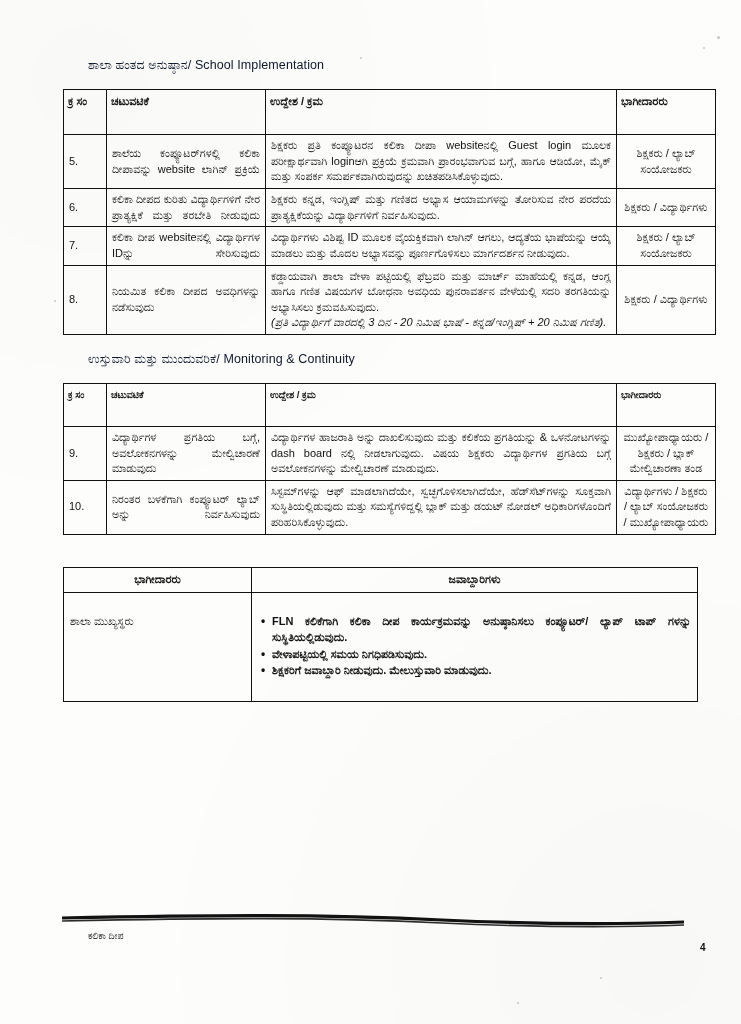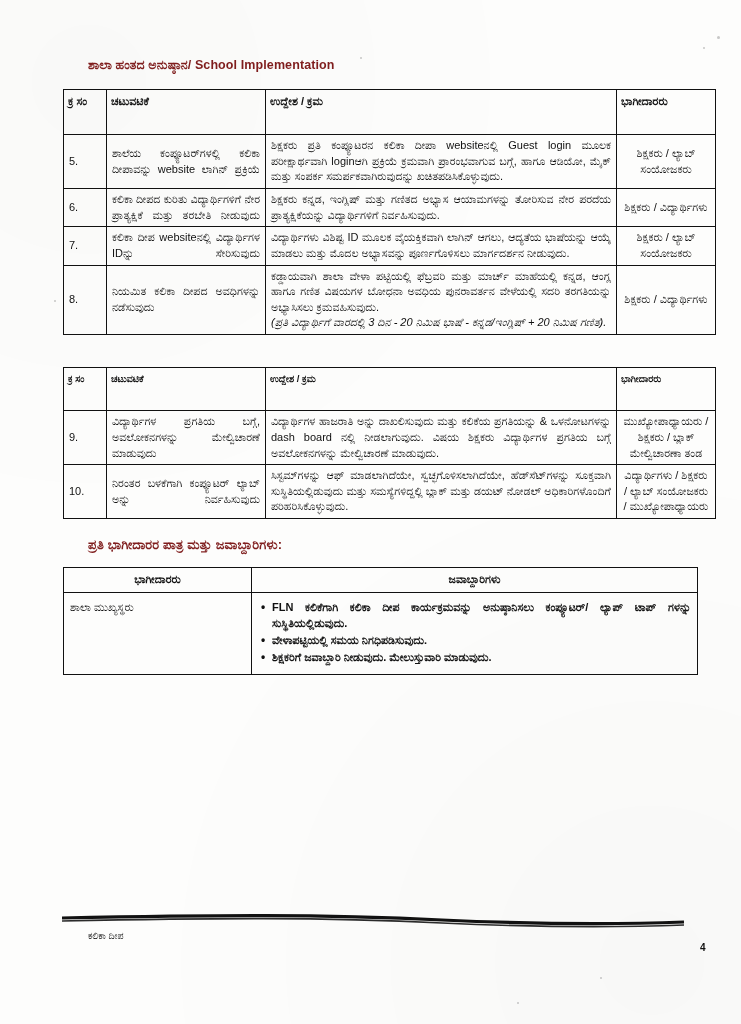--- a/index.html
+++ b/index.html
@@ -39,24 +39,24 @@
   }
 
   .content {
     position: absolute;
     left: 0;
     top: 0;
     width: 741px;
   }
 
   .section-heading {
-    font-weight: bold;
+    font-weight: normal;
     font-size: 12.5px;
     letter-spacing: .1px;
-    color: #7f1d1d;
+    color: #0f172a;
     padding-left: 88px;
     margin: 0;
     line-height: 1.25;
   }
 
   table.grid {
     border-collapse: collapse;
     table-layout: fixed;
     border: 1.3px solid #111;
     margin: 0;
@@ -92,21 +92,21 @@
   
   table.roles {
     border-collapse: collapse;
     table-layout: fixed;
     border: 1.3px solid #111;
   }
   table.roles th, table.roles td {
     border: 1.1px solid #111;
     font-size: 11px;
     line-height: 1.45;
-    padding: 7px 6px;
+    padding: 21px 6px;
     color: #111;
     vertical-align: top;
   }
   table.roles th {
     text-align: center;
     font-weight: bold;
     padding: 4px 6px;
   }
   .r-who  { width: 175px; }
   .r-resp { width: 433px; font-weight: bold; }
@@ -210,20 +210,21 @@
               <span class="aim-block">ಕಡ್ಡಾಯವಾಗಿ ಶಾಲಾ ವೇಳಾ ಪಟ್ಟಿಯಲ್ಲಿ ಫೆಬ್ರವರಿ ಮತ್ತು ಮಾರ್ಚ್ ಮಾಹೆಯಲ್ಲಿ ಕನ್ನಡ, ಆಂಗ್ಲ ಹಾಗೂ ಗಣಿತ ವಿಷಯಗಳ ಬೋಧನಾ ಅವಧಿಯ ಪುನರಾವರ್ತನ ವೇಳೆಯಲ್ಲಿ ಸದರಿ ತರಗತಿಯನ್ನು ಅಭ್ಯಾಸಿಸಲು ಕ್ರಮವಹಿಸುವುದು.</span>
               <span class="nojust" style="display:block;text-align:left;font-style:italic;">(ಪ್ರತಿ ವಿದ್ಯಾರ್ಥಿಗೆ ವಾರದಲ್ಲಿ 3 ದಿನ - 20 ನಿಮಿಷ ಭಾಷೆ - ಕನ್ನಡ/ಇಂಗ್ಲಿಷ್ + 20 ನಿಮಿಷ ಗಣಿತ).</span>
             </td>
             <td class="c-part">ಶಿಕ್ಷಕರು / ವಿದ್ಯಾರ್ಥಿಗಳು</td>
           </tr>
         </tbody>
       </table>
     </div>
 
     <div style="height:17px;"></div>
+    <div class="section-heading">ಉಸ್ತುವಾರಿ ಮತ್ತು ಮುಂದುವರಿಕೆ/ Monitoring &amp; Continuity</div>
     <div style="height:15px;"></div>
 
     <div style="padding-left:63px;">
       <table class="grid">
         <thead>
           <tr>
             <th class="hdr-sno" style="white-space:pre-line;font-size:9.5px;">ಕ್ರ ಸಂ</th>
             <th class="hdr-act" style="font-size:9.5px;">ಚಟುವಟಿಕೆ</th>
             <th class="hdr-aim" style="font-size:9.5px;">ಉದ್ದೇಶ / ಕ್ರಮ</th>
             <th class="hdr-part" style="font-size:9.5px;">ಭಾಗೀದಾರರು</th>
@@ -240,21 +241,20 @@
             <td class="c-sno">10.</td>
             <td class="c-act">ನಿರಂತರ ಬಳಕೆಗಾಗಿ ಕಂಪ್ಯೂಟರ್ ಲ್ಯಾಬ್ ಅನ್ನು ನಿರ್ವಹಿಸುವುದು</td>
             <td class="c-aim">ಸಿಸ್ಟಮ್‌ಗಳನ್ನು ಆಫ್ ಮಾಡಲಾಗಿದೆಯೇ, ಸ್ವಚ್ಛಗೊಳಿಸಲಾಗಿದೆಯೇ, ಹೆಡ್‌ಸೆಟ್‌ಗಳನ್ನು ಸೂಕ್ತವಾಗಿ ಸುಸ್ಥಿತಿಯಲ್ಲಿಡುವುದು ಮತ್ತು ಸಮಸ್ಯೆಗಳಿದ್ದಲ್ಲಿ ಬ್ಲಾಕ್ ಮತ್ತು ಡಯಟ್ ನೋಡಲ್ ಅಧಿಕಾರಿಗಳೊಂದಿಗೆ ಪರಿಹರಿಸಿಕೊಳ್ಳುವುದು.</td>
             <td class="c-part" style="vertical-align:top;">ವಿದ್ಯಾರ್ಥಿಗಳು / ಶಿಕ್ಷಕರು / ಲ್ಯಾಬ್ ಸಂಯೋಜಕರು / ಮುಖ್ಯೋಪಾಧ್ಯಾಯರು</td>
           </tr>
         </tbody>
       </table>
     </div>
 
     <div style="height:18px;"></div>
-    <div class="section-heading" style="font-size:13px;">ಪ್ರತಿ ಭಾಗೀದಾರರ ಪಾತ್ರ ಮತ್ತು ಜವಾಬ್ದಾರಿಗಳು:</div>
     <div style="height:14px;"></div>
 
     <div style="padding-left:63px;">
       <table class="roles">
         <thead>
           <tr>
             <th class="r-who">ಭಾಗೀದಾರರು</th>
             <th class="r-resp">ಜವಾಬ್ದಾರಿಗಳು</th>
           </tr>
         </thead>

